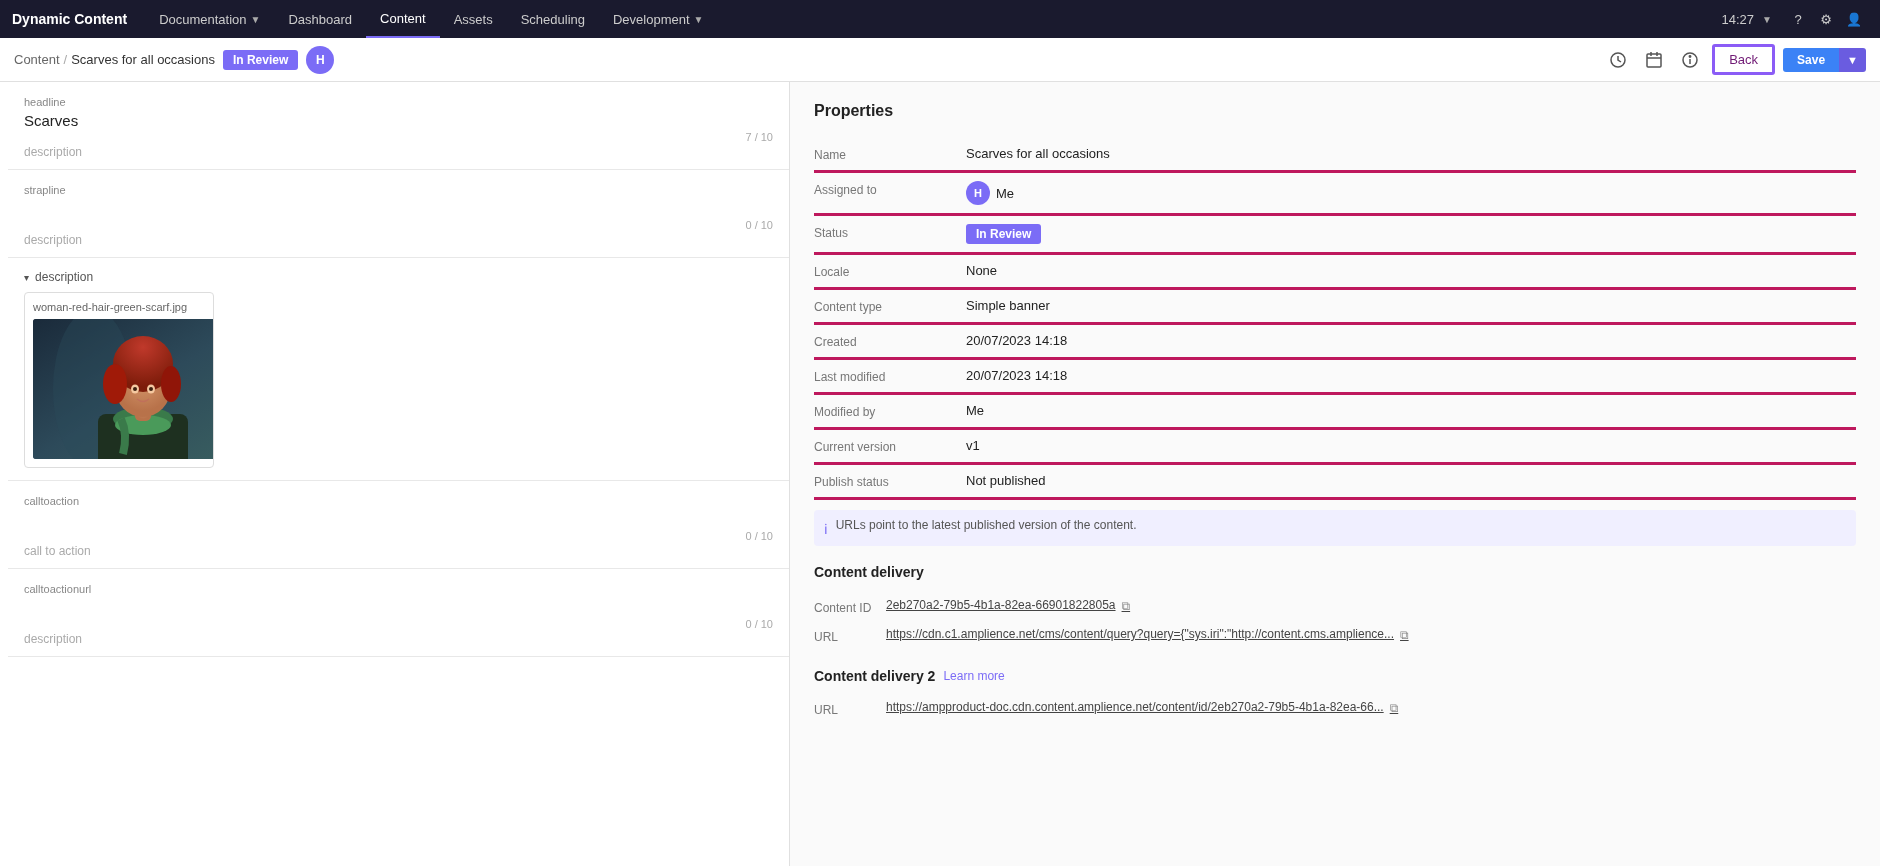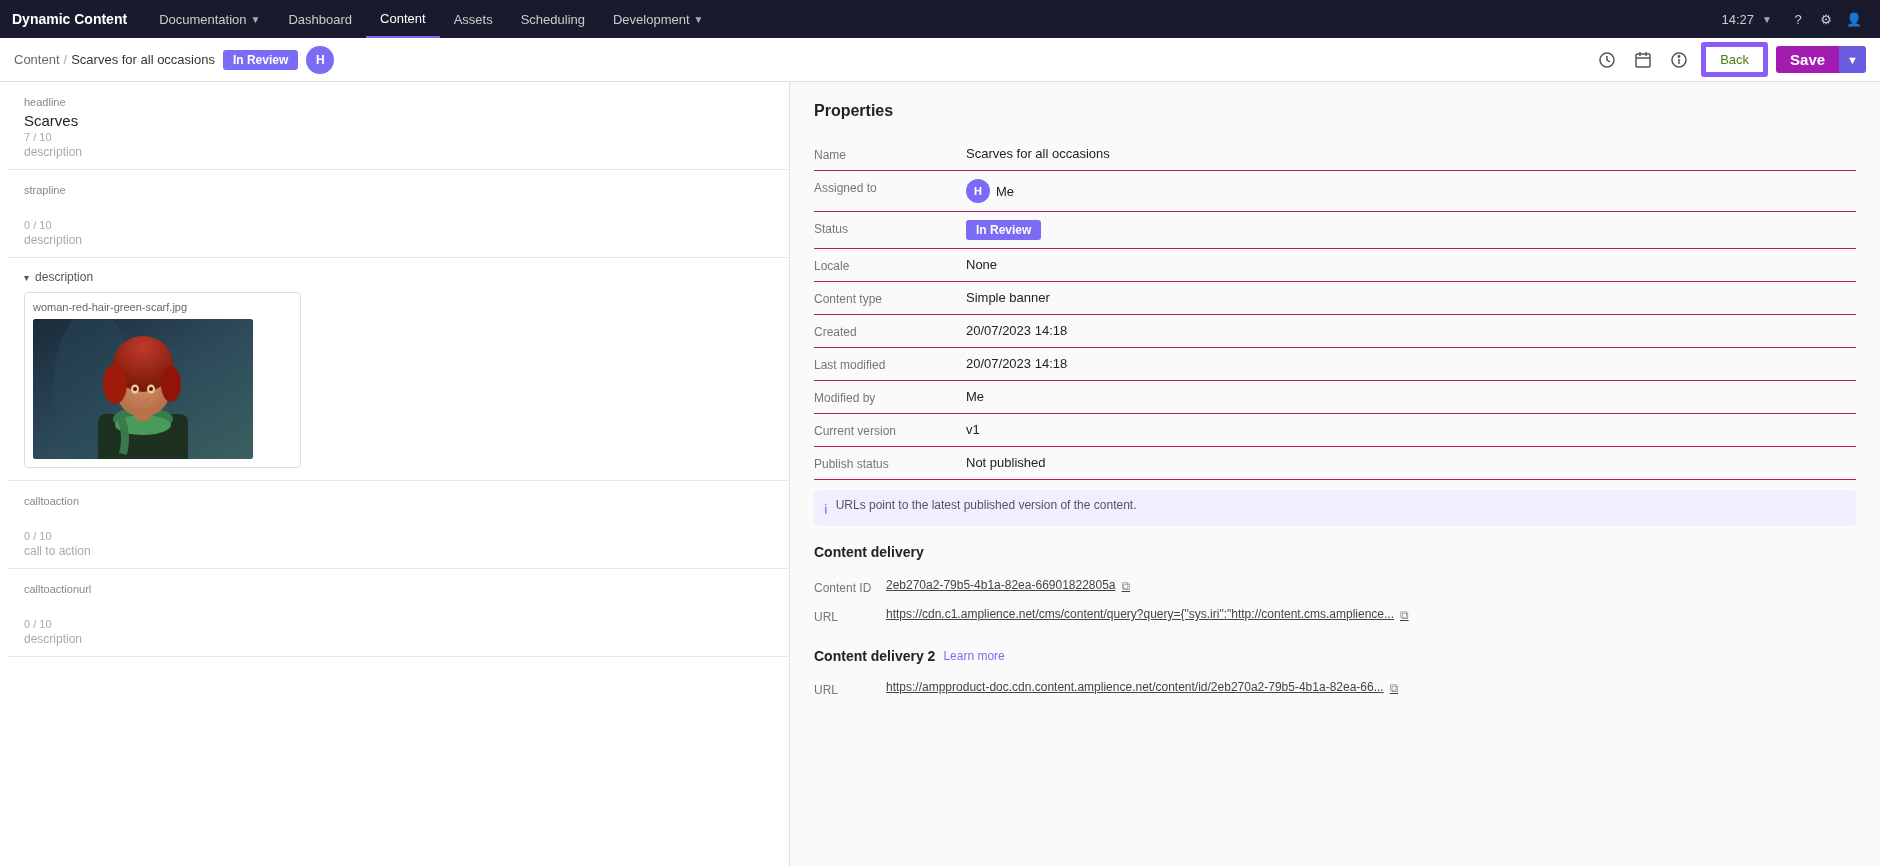--- a/index.html
+++ b/index.html
@@ -39,26 +39,26 @@
       padding: 3px 10px; border-radius: 3px; cursor: pointer;
     }
     .avatar-badge {
       width: 28px; height: 28px; border-radius: 50%; background: #7b6cf6;
       display: flex; align-items: center; justify-content: center; color: #fff; font-size: 12px; font-weight: 700;
     }
     .sub-nav-spacer { flex: 1; }
     .sub-nav-icons { display: flex; align-items: center; gap: 8px; }
     .sub-nav-icon { width: 28px; height: 28px; display: flex; align-items: center; justify-content: center; color: #555; cursor: pointer; }
     .btn-back {
-      border: 5px solid #8b5cf6; background: #fff; color: #4d7c0f; padding: 5px 14px;
+      border: 3px solid #8b5cf6; background: #fff; color: #701a75; padding: 5px 14px;
       border-radius: 3px; cursor: pointer; font-size: 13px;
     }
     .btn-save {
-      border: none; background: #a21caf; color: #fff; padding: 5px 14px;
-      border-radius: 3px 0 0 3px; cursor: pointer; font-size: 15px; font-weight: 600;
+      border: none; background: #3b82f6; color: #fff; padding: 5px 14px;
+      border-radius: 3px 0 0 3px; cursor: pointer; font-size: 12px; font-weight: 600;
     }
     .btn-save-arrow {
       border: none; background: #6a5ce0; color: #fff; padding: 5px 8px;
       border-radius: 0 3px 3px 0; cursor: pointer; font-size: 11px;
     }
 
     
     .main-layout { display: flex; height: calc(866px - 82px); }
 
     
@@ -67,43 +67,43 @@
       overflow-y: auto; padding: 0 0 30px 8px;
     }
 
     
     .field-section { padding: 14px 16px 6px 16px; border-bottom: 1px solid #e8e8e8; }
     .field-label { font-size: 11px; color: #888; margin-bottom: 4px; }
     .field-input {
       width: 100%; border: none; outline: none; font-size: 15px; color: #222;
       background: transparent; resize: none; font-family: inherit;
     }
-    .field-counter { text-align: left; font-size: 11px; color: #aaa; margin-top: 2px; }
+    .field-counter { text-align: right; font-size: 11px; color: #aaa; margin-top: 2px; }
     .field-description { font-size: 12px; color: #aaa; margin-top: 2px; margin-bottom: 4px; }
 
     
     .background-section { padding: 12px 16px; border-bottom: 1px solid #e8e8e8; }
     .section-header { display: flex; align-items: center; gap: 6px; font-size: 12px; color: #555; margin-bottom: 8px; cursor: pointer; }
     .section-header .chevron { font-size: 10px; }
     .image-card {
       border: 1px solid #ddd; border-radius: 4px; overflow: hidden;
-      width: 277px; padding: 8px;
+      width: 190px; padding: 8px;
     }
     .image-filename { font-size: 11px; color: #666; margin-bottom: 6px; }
     .image-thumb {
       width: 220px; height: 140px; background: linear-gradient(135deg, #2c3e50 0%, #3d5a6b 40%, #4a7c7e 100%);
       border-radius: 3px; display: flex; align-items: center; justify-content: center; overflow: hidden;
     }
     .image-thumb svg { width: 100%; height: 100%; }
 
     
     .right-panel { flex: 1; background: #fafafa; overflow-y: auto; padding: 20px 24px; }
     .right-panel h2 { font-size: 16px; font-weight: 600; margin-bottom: 18px; }
 
-    .prop-row { display: flex; align-items: flex-start; padding: 8px 0; border-bottom: 1px solid #be185d; gap: 12px; }
+    .prop-row { display: flex; align-items: flex-start; padding: 8px 0; border-bottom: 3px solid #be185d; gap: 12px; }
     .prop-label { width: 140px; min-width: 140px; font-size: 12px; color: #777; padding-top: 2px; }
     .prop-value { font-size: 13px; color: #222; flex: 1; display: flex; align-items: center; gap: 6px; }
     .prop-avatar { width: 24px; height: 24px; border-radius: 50%; background: #7b6cf6; display: flex; align-items: center; justify-content: center; color: #fff; font-size: 11px; font-weight: 700; }
 
     .status-pill { background: #7b6cf6; color: #fff; font-size: 12px; font-weight: 600; padding: 3px 10px; border-radius: 3px; display: inline-block; }
 
     .section-divider { margin: 18px 0 12px 0; }
     .section-title { font-size: 14px; font-weight: 600; color: #222; margin-bottom: 12px; }
 
     .delivery-row { display: flex; align-items: flex-start; padding: 6px 0; gap: 12px; }

